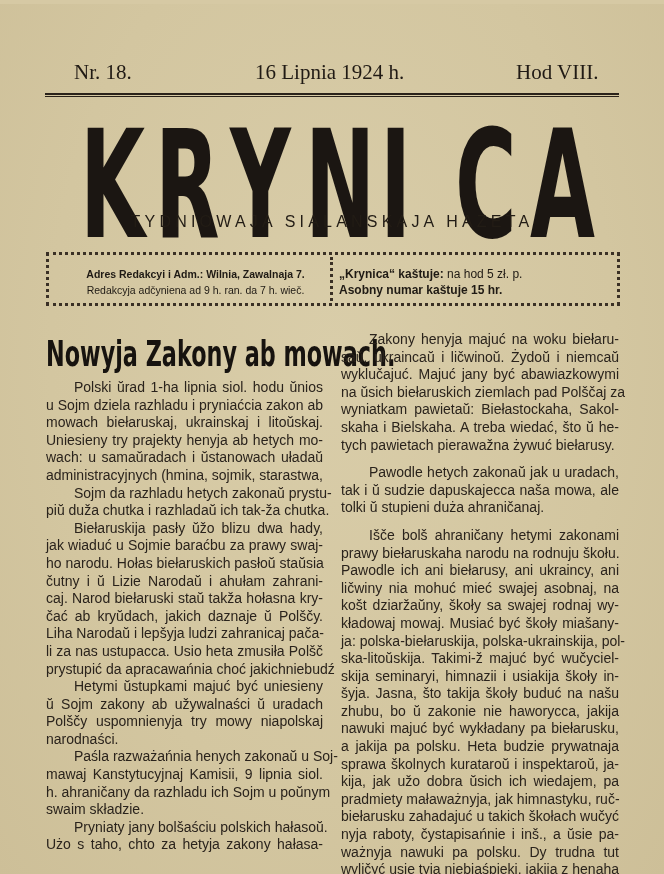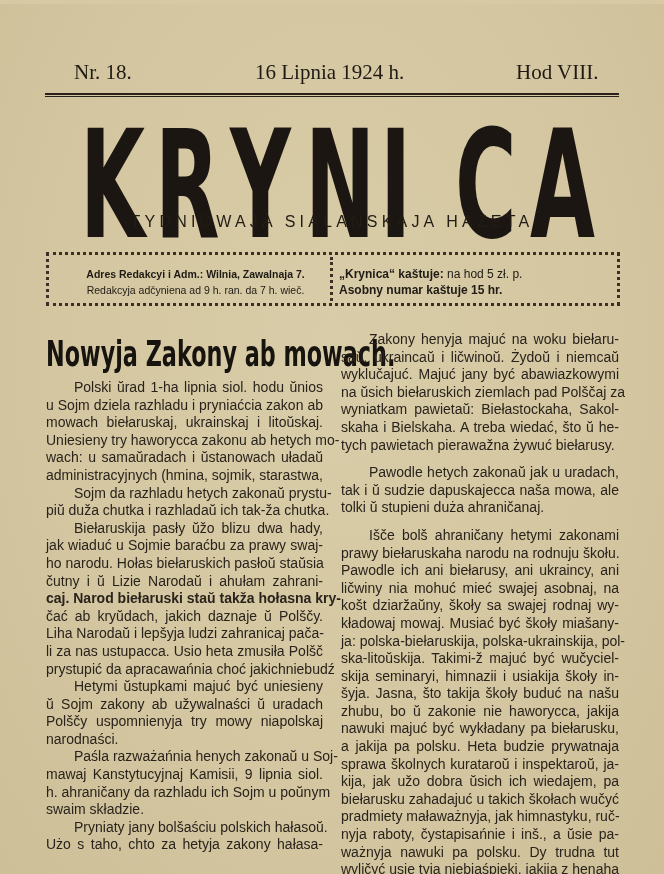--- a/index.html
+++ b/index.html
@@ -77,34 +77,34 @@
     </div>
   </div>
 
   <div class="headline">Nowyja Zakony ab mowach.</div>
 
   <div class="col col-left" id="col-left">
       <p>
         <span class="line">Polski ŭrad 1-ha lipnia siol. hodu ŭnios</span>
         <span class="line" style="text-indent: 0px;">u Sojm dziela razhladu i pryniaćcia zakon ab</span>
         <span class="line" style="text-indent: 0px;">mowach biełaruskaj, ukrainskaj i litoŭskaj.</span>
-        <span class="line" style="text-indent: 0px;">Uniesieny try haworycca zakonu ab hetych mo-</span>
+        <span class="line" style="text-indent: 0px;">Uniesieny try prajekty henyja ab hetych mo-</span>
         <span class="line" style="text-indent: 0px;">wach: u samaŭradach i ŭstanowach uładaŭ</span>
         <span class="line" style="text-indent: 0px;">administracyjnych (hmina, sojmik, starastwa,</span>
       </p>
       <p>
         <span class="line">Sojm da razhladu hetych zakonaŭ prystu-</span>
         <span class="line last" style="text-indent: 0px;">piŭ duža chutka i razhladaŭ ich tak-ža chutka.</span>
       </p>
       <p>
         <span class="line">Biełaruskija pasły ŭžo blizu dwa hady,</span>
         <span class="line" style="text-indent: 0px;">jak wiaduć u Sojmie baraćbu za prawy swaj-</span>
         <span class="line" style="text-indent: 0px;">ho narodu. Hołas biełaruskich pasłoŭ staŭsia</span>
         <span class="line" style="text-indent: 0px;">čutny i ŭ Lizie Narodaŭ i ahułam zahrani-</span>
-        <span class="line" style="text-indent: 0px; font-weight: bold;">caj. Narod biełaruski staŭ takža hołasna kry-</span>
+        <span class="line" style="text-indent: 0px;">caj. Narod biełaruski staŭ takža hołasna kry-</span>
         <span class="line" style="text-indent: 0px;">čać ab kryŭdach, jakich daznaje ŭ Polščy.</span>
         <span class="line" style="text-indent: 0px;">Liha Narodaŭ i lepšyja ludzi zahranicaj pača-</span>
         <span class="line" style="text-indent: 0px;">li za nas ustupacca. Usio heta zmusiła Polšč</span>
         <span class="line" style="text-indent: 0px;">prystupić da apracawańnia choć jakichniebudź</span>
       </p>
       <p>
         <span class="line">Hetymi ŭstupkami majuć być uniesieny</span>
         <span class="line" style="text-indent: 0px;">ŭ Sojm zakony ab užywalnaści ŭ uradach</span>
         <span class="line" style="text-indent: 0px;">Polščy uspomnienyja try mowy niapolskaj</span>
         <span class="line last" style="text-indent: 0px;">narodnaści.</span>
@@ -144,20 +144,20 @@
         <span class="line" style="text-indent: 0px;">kładowaj mowaj. Musiać być škoły miašany-</span>
         <span class="line" style="text-indent: 0px;">ja: polska-biełaruskija, polska-ukrainskija, pol-</span>
         <span class="line" style="text-indent: 0px;">ska-litoŭskija. Takimi-ž majuć być wučyciel-</span>
         <span class="line" style="text-indent: 0px;">skija seminaryi, himnazii i usiakija škoły in-</span>
         <span class="line" style="text-indent: 0px;">šyja. Jasna, što takija škoły buduć na našu</span>
         <span class="line" style="text-indent: 0px;">zhubu, bo ŭ zakonie nie haworycca, jakija</span>
         <span class="line" style="text-indent: 0px;">nawuki majuć być wykładany pa biełarusku,</span>
         <span class="line" style="text-indent: 0px;">a jakija pa polsku. Heta budzie prywatnaja</span>
         <span class="line" style="text-indent: 0px;">sprawa školnych kurataroŭ i inspektaroŭ, ja-</span>
         <span class="line" style="text-indent: 0px;">kija, jak užo dobra ŭsich ich wiedajem, pa</span>
+        <span class="line" style="text-indent: 0px;">pradmiety maławażnyja, jak himnastyku, ruč-</span>
         <span class="line" style="text-indent: 0px;">biełarusku zahadajuć u takich škołach wučyć</span>
-        <span class="line" style="text-indent: 0px;">pradmiety maławażnyja, jak himnastyku, ruč-</span>
         <span class="line" style="text-indent: 0px;">nyja raboty, čystapisańnie i inš., a ŭsie pa-</span>
         <span class="line" style="text-indent: 0px;">ważnyja nawuki pa polsku. Dy trudna tut</span>
         <span class="line" style="text-indent: 0px;">wyličyć usie tyja niebiaśpieki, jakija z henaha</span>
       </p>
     </div>
 </div>
 
 </body></html>

